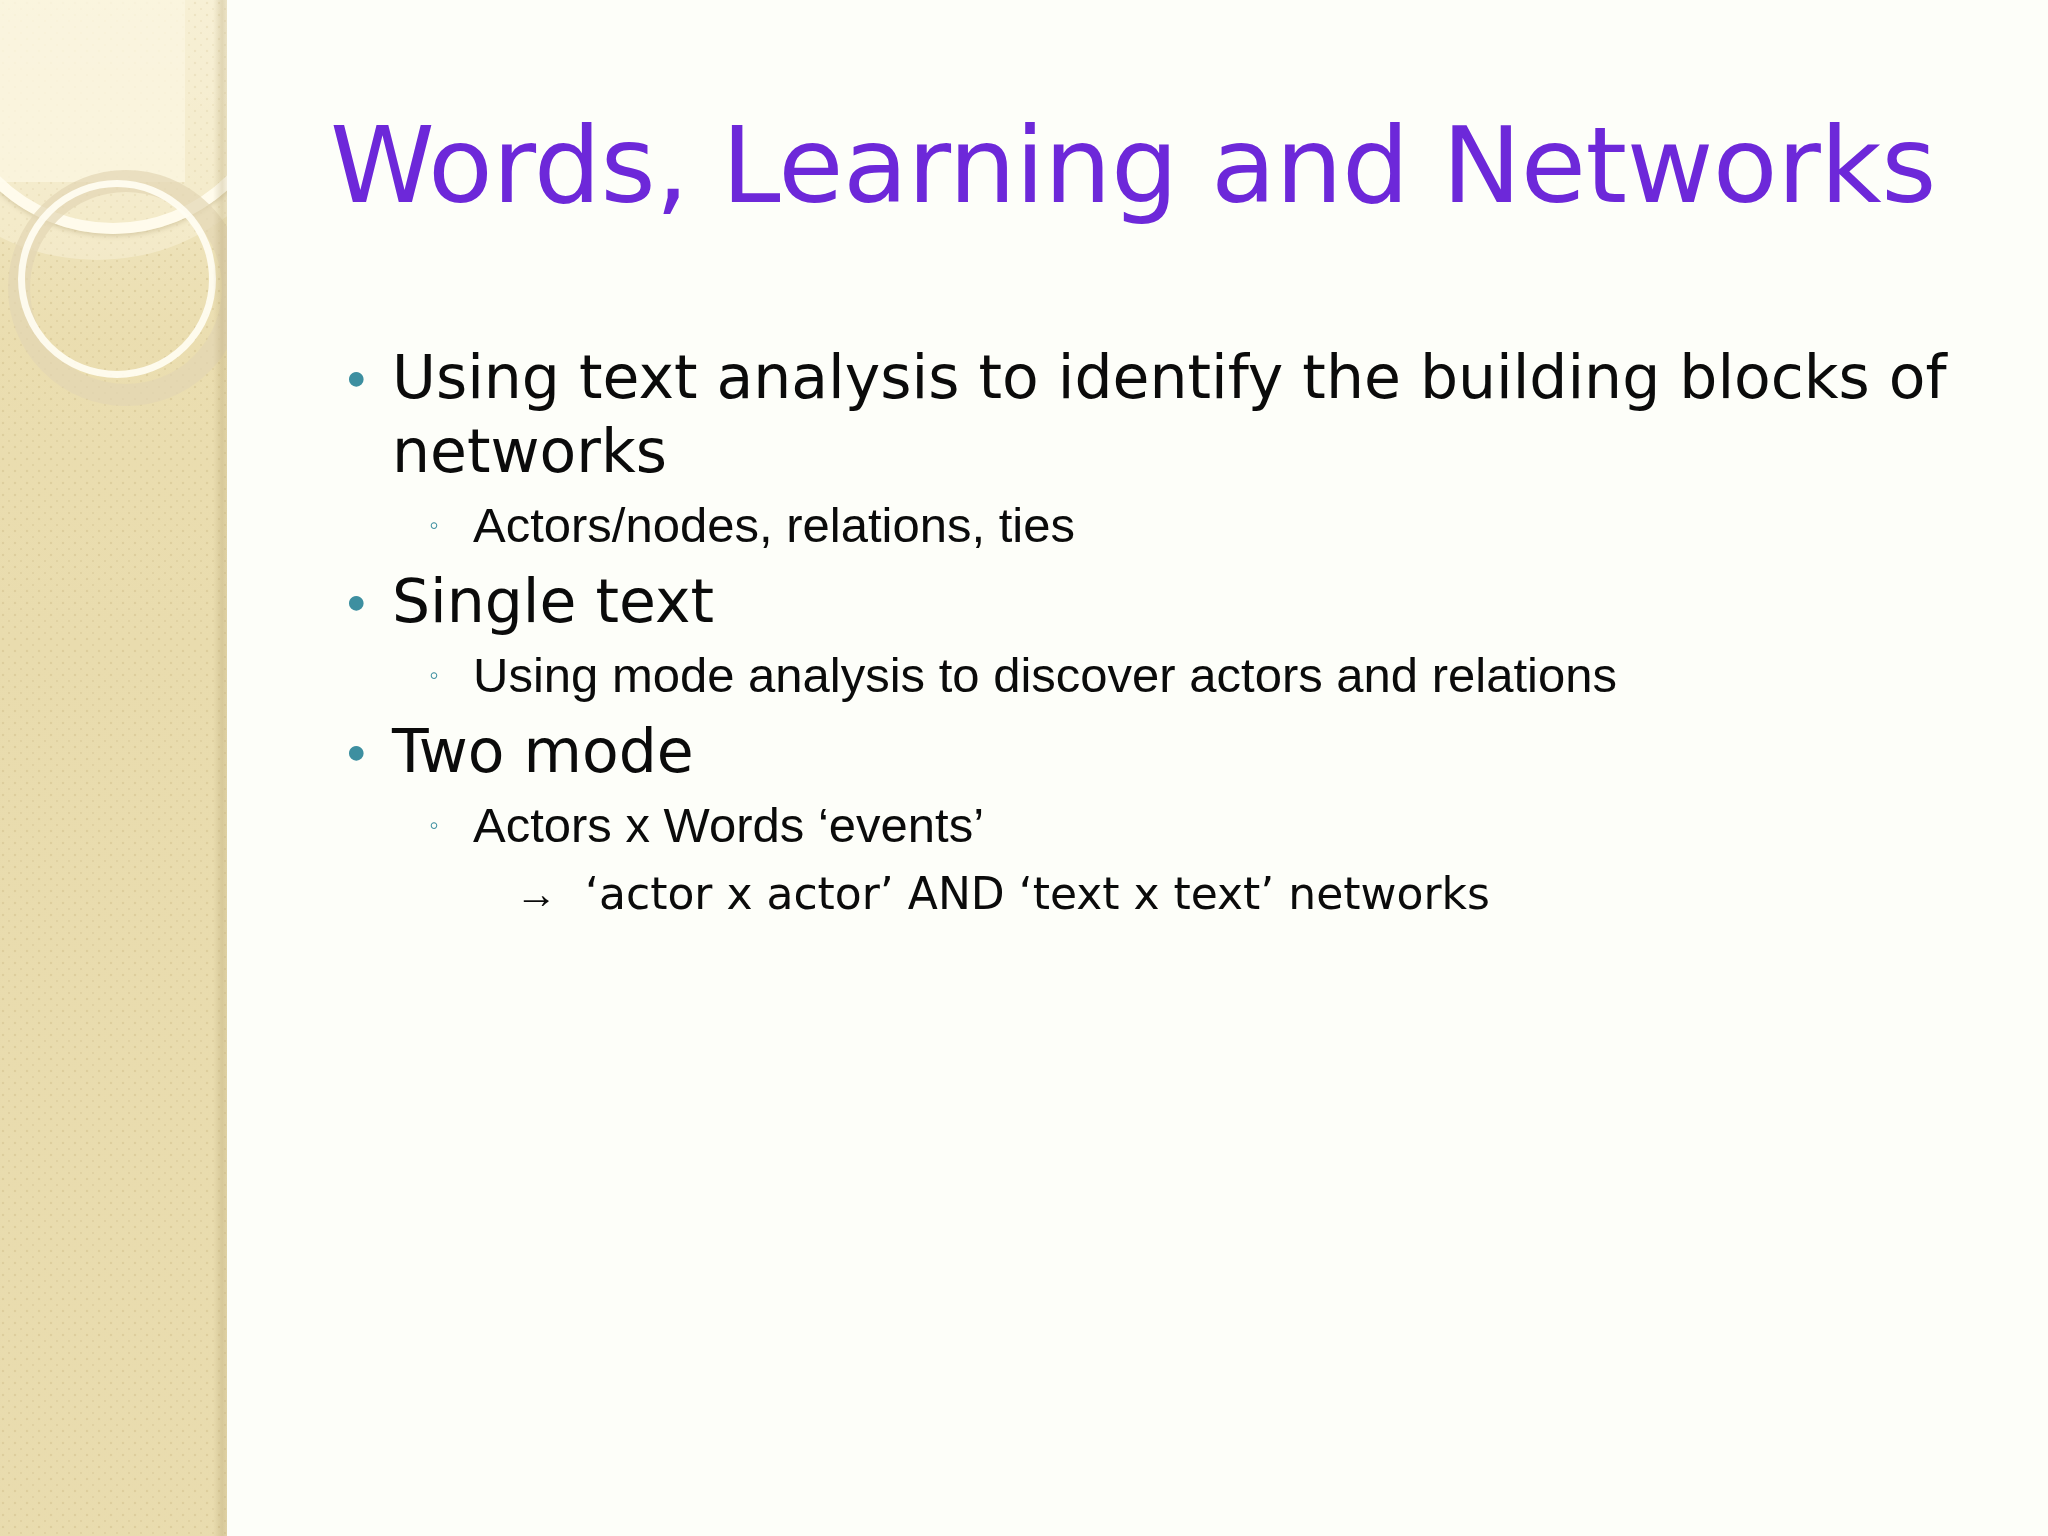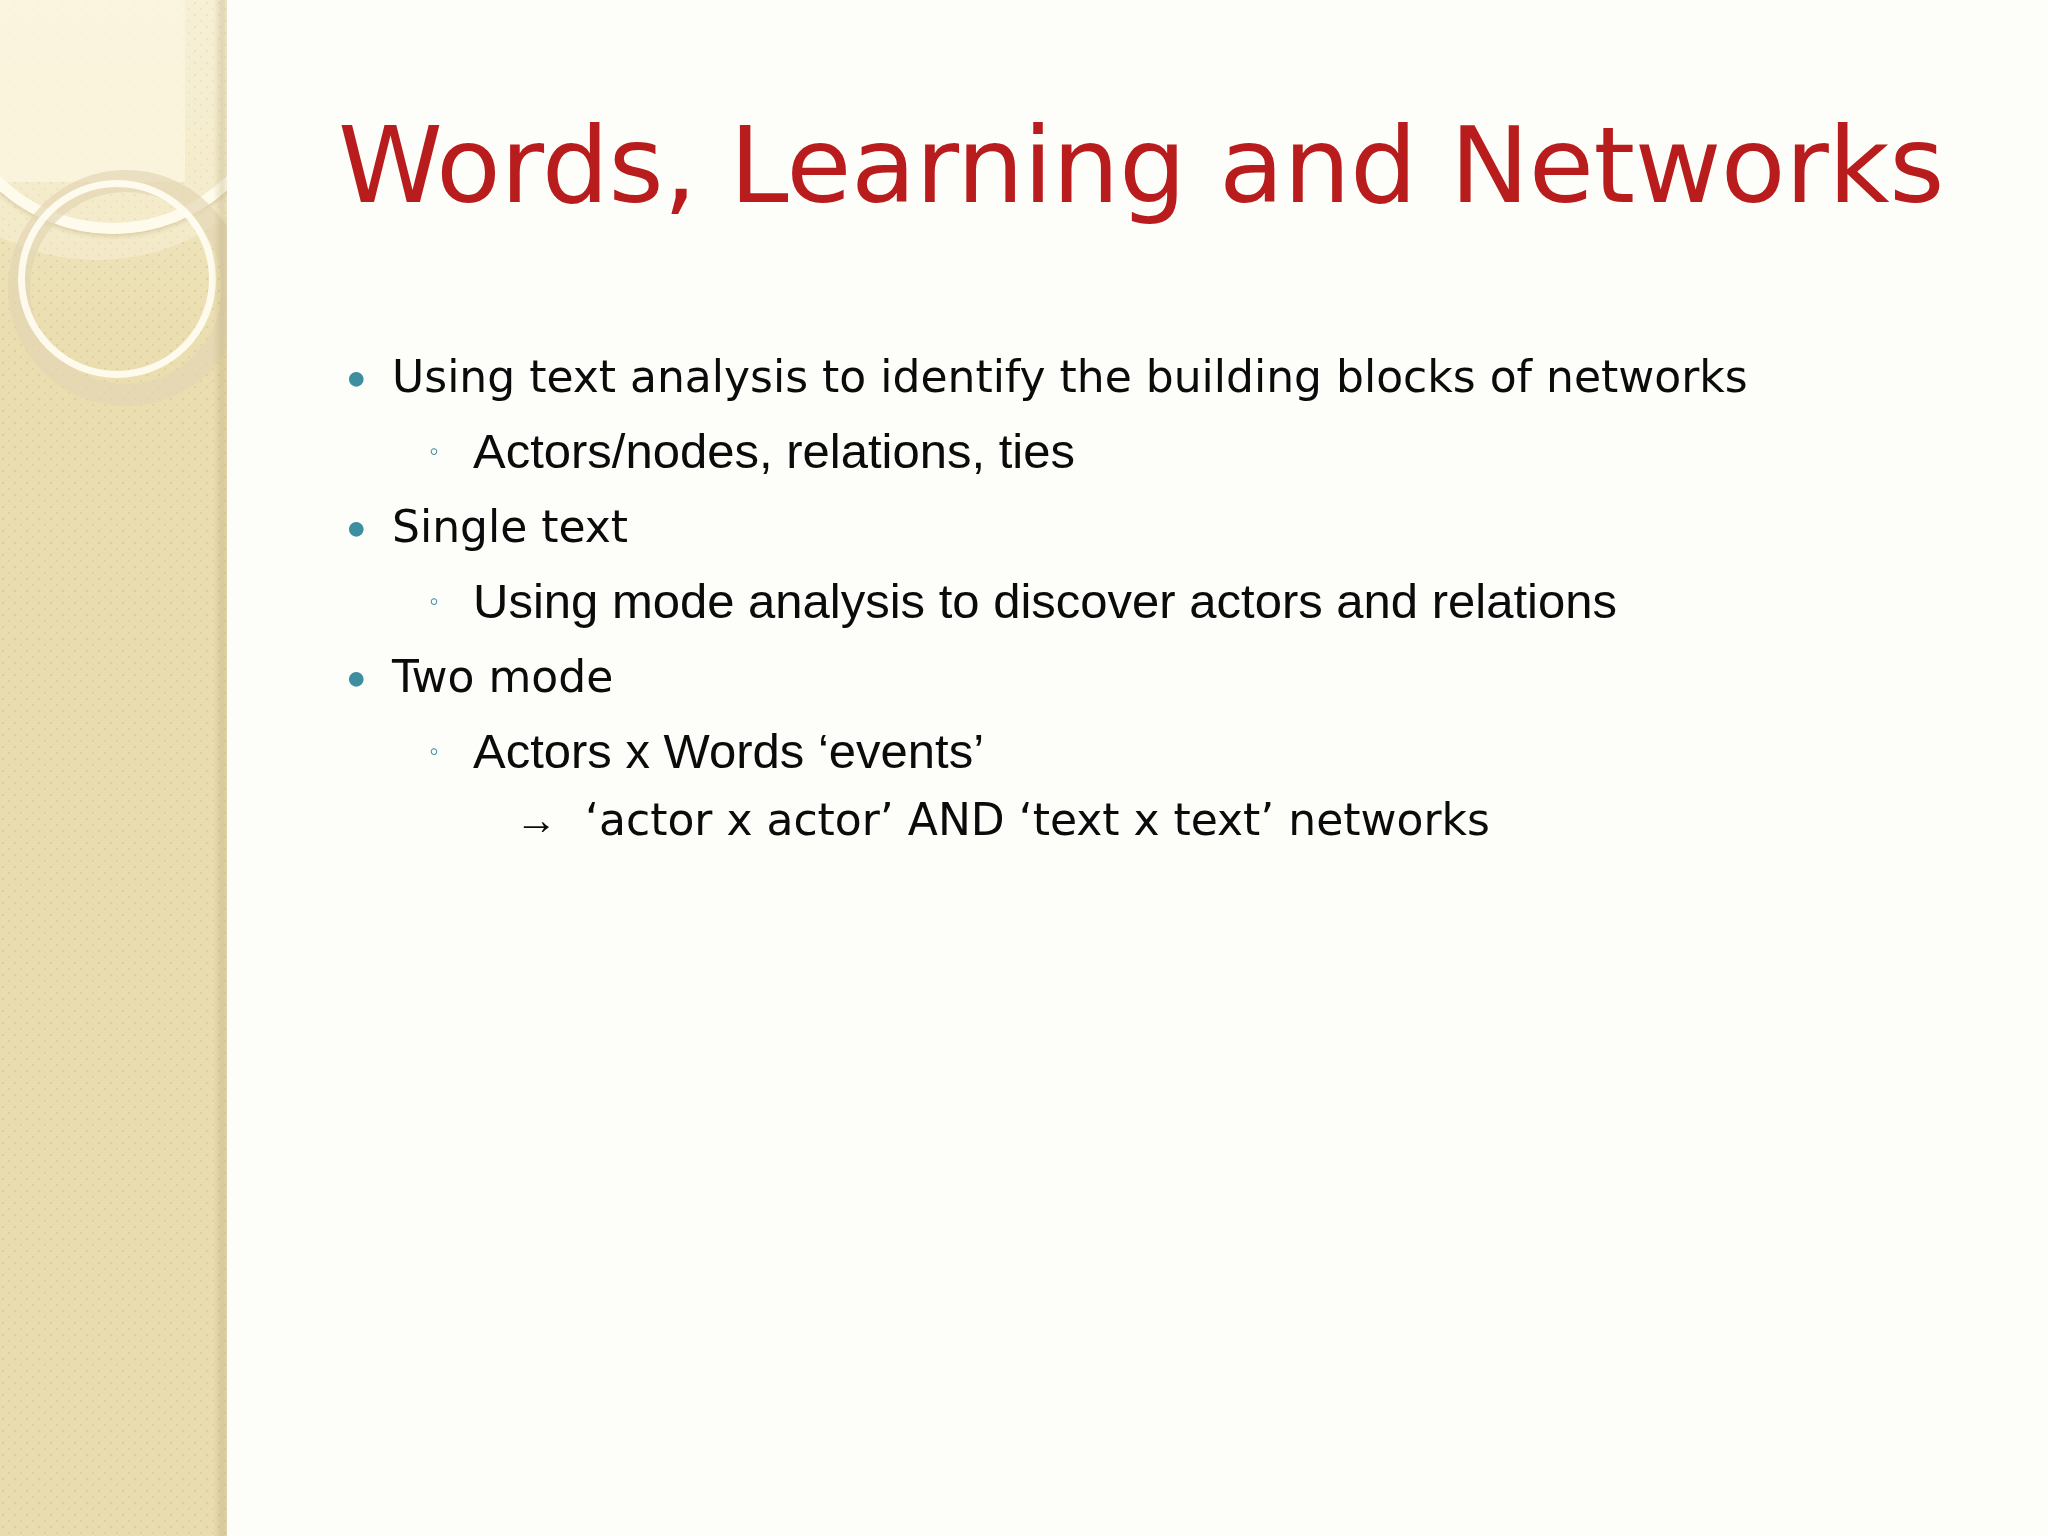--- a/index.html
+++ b/index.html
@@ -105,24 +105,24 @@
   .sidebar-shadow {
     position: absolute;
     right: 0; top: 0;
     width: 14px; height: 100%;
     background: linear-gradient(90deg, rgba(180,162,110,0.00) 0%, rgba(168,150,100,0.28) 65%, rgba(140,120,75,0.10) 100%);
   }
 
   
   .title {
     position: absolute;
-    left: 338px;
+    left: 330px;
     top: 110px;
     width: 1630px;
-    color: #b91c1c;
+    color: #6d28d9;
     font-size: 106px;
     line-height: 1.05;
     font-weight: 400;
     letter-spacing: -0.5px;
     white-space: nowrap;
     font-family: "DejaVu Sans", sans-serif;
   }
 
   
   .body {
@@ -142,21 +142,21 @@
     width: 46px;
     color: #3D8FA0;
     font-size: 34px;
     line-height: 74px;
     text-align: left;
     padding-left: 6px;
   }
   .lvl1 .txt {
     flex: 1 1 auto;
     color: #0B0B0B;
-    font-size: 44px;
+    font-size: 60px;
     line-height: 74px;
     font-weight: 400;
     font-family: "DejaVu Sans", sans-serif;
   }
 
   .lvl2 {
     display: flex;
     align-items: flex-start;
     margin-left: 85px;
     margin-bottom: 6px;

